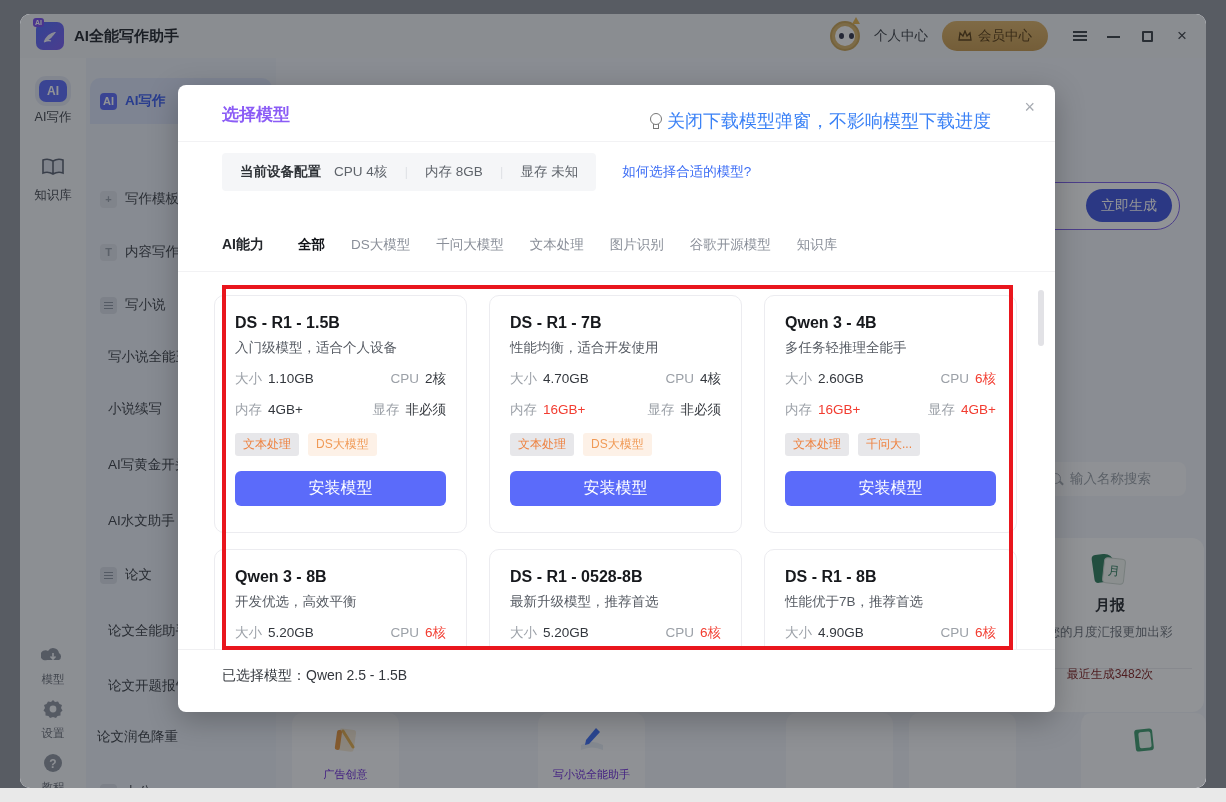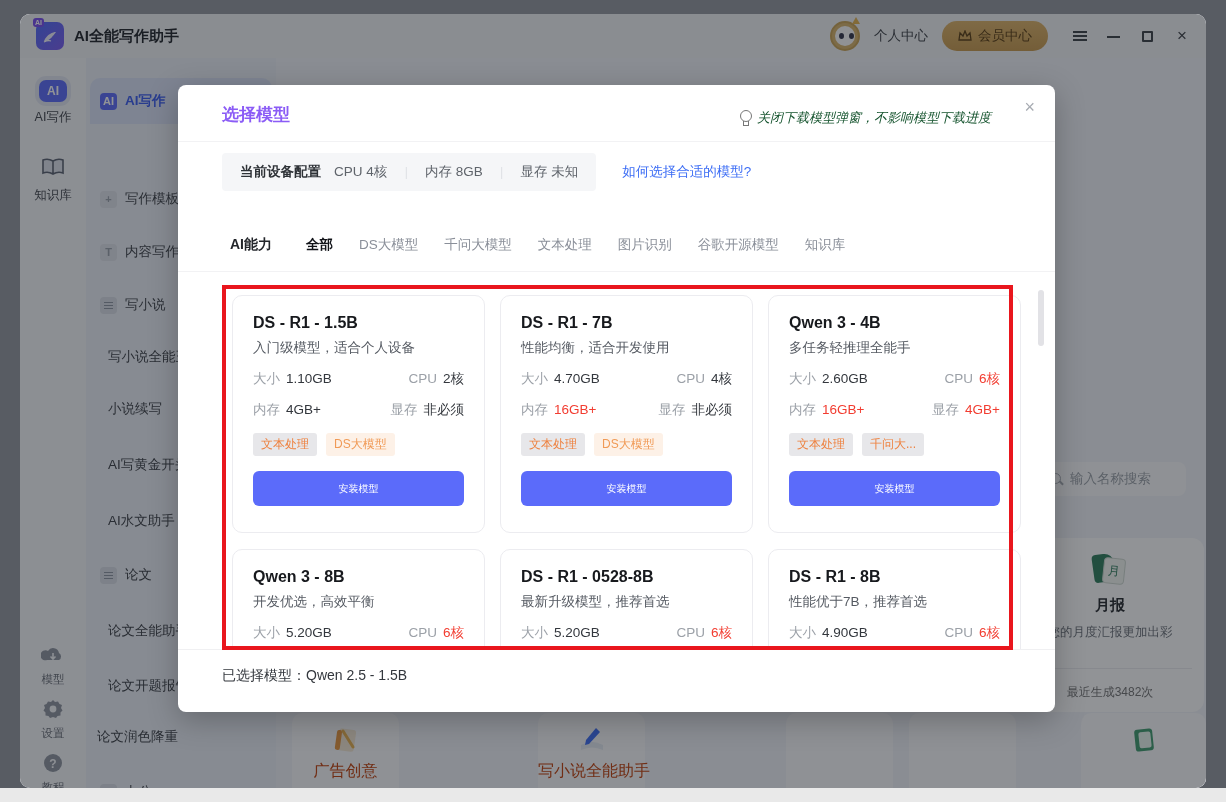--- a/index.html
+++ b/index.html
@@ -74,60 +74,60 @@
   .mag:before { content:""; position:absolute; left:0; top:0; width:9px; height:9px; border:1.6px solid #a8adb5; border-radius:50%; }
   .mag:after { content:""; position:absolute; left:9px; top:9px; width:5px; height:1.6px; background:#a8adb5; transform:rotate(45deg); }
   .monthly { position:absolute; left:740px; top:480px; width:188px; height:174px; background:#fff; border-radius:12px; text-align:center; }
   .cal-ic { width:38px; height:38px; margin:12px auto 0; position:relative; }
   .cal-ic .leaf { position:absolute; left:2px; top:4px; width:22px; height:28px; background:#2e7d5b; border-radius:4px 10px 4px 4px; transform:rotate(-8deg); }
   .cal-ic .pad { position:absolute; left:12px; top:8px; width:22px; height:26px; background:#f3f7f2; border:1.5px solid #cfd8d0; border-radius:4px; transform:rotate(6deg);
                  font-size:12px; color:#2e7d5b; display:flex; align-items:center; justify-content:center; }
   .monthly-title { font-size:15px; font-weight:bold; color:#23262b; margin-top:8px; }
   .monthly-desc { font-size:12.5px; color:#6b7078; margin-top:9px; }
   .monthly-div { position:absolute; left:12px; right:12px; top:130px; height:1px; background:#ececf0; }
-  .monthly-stat { position:absolute; left:0; right:0; top:146px; font-size:12px; color:#737373; }
+  .monthly-stat { position:absolute; left:0; right:0; top:128px; font-size:12px; color:#7f1d1d; }
   .bt-card { position:absolute; top:655px; width:107px; height:90px; background:#fbfbfd; border-radius:10px 10px 0 0; text-align:center; cursor:pointer; }
   .bt-ic { width:34px; height:34px; margin:10px auto 0; }
-  .bt-label { font-size:16px; color:#c2410c; white-space:nowrap; }
+  .bt-label { font-size:11px; color:#6d28d9; margin-top:6px; white-space:nowrap; }
 
   
   .dim { position:absolute; left:0; top:0; right:0; bottom:0; background:rgba(22,25,32,0.47); z-index:5; }
 
   
   .modal { position:absolute; left:158px; top:71px; width:877px; height:627px; background:#fff; border-radius:8px;
            z-index:10; box-shadow:0 8px 30px rgba(0,0,0,.25); }
   .m-title { position:absolute; left:44px; top:18px; font-size:17px; font-weight:bold; color:#8b5cf6; }
-  .m-tip { position:absolute; right:64px; top:24px; display:flex; align-items:center; gap:6px; font-size:13px; color:#14532d;font-style:italic; }
+  .m-tip { position:absolute; right:64px; top:24px; display:flex; align-items:center; gap:6px; font-size:18px; color:#3b82f6; }
   .bulb { width:12px; height:16px; position:relative; }
   .bulb:before { content:""; position:absolute; left:1px; top:0; width:10px; height:10px; border:1.4px solid #777; border-radius:50%; }
   .bulb:after { content:""; position:absolute; left:4px; top:11px; width:4px; height:4px; border-left:1.4px solid #777; border-right:1.4px solid #777; border-bottom:1.4px solid #777; }
   .m-close { position:absolute; right:20px; top:12px; font-size:18px; color:#a7abb2; cursor:pointer; line-height:20px; }
   .m-div1 { position:absolute; left:0; right:0; top:56px; height:1px; background:#f2f2f4; }
   .device-row { position:absolute; left:44px; right:44px; top:68px; height:38px; display:flex; align-items:center; gap:26px; }
   .device-box { display:flex; align-items:center; gap:13px; background:#f5f6f8; border-radius:4px; height:38px; padding:0 18px; font-size:13.5px; }
   .dev-label { color:#2e3237; font-weight:bold; }
   .dev-item { color:#5f646b; } .dev-sep { color:#d7dade; font-size:12px; }
   .help-link { color:#3c6df5; font-size:13.5px; cursor:pointer; }
-  .filter-row { position:absolute; left:52px; top:142px; height:36px; display:flex; align-items:center; }
+  .filter-row { position:absolute; left:44px; top:142px; height:36px; display:flex; align-items:center; }
   .f-label { font-size:14px; font-weight:bold; color:#23262b; margin-right:34px; }
   .f-tab { font-size:13.5px; color:#8a8f99; margin-right:26px; cursor:pointer; }
   .f-tab.active { color:#111318; font-weight:bold; }
   .m-div2 { position:absolute; left:0; right:0; top:186px; height:1px; background:#f2f2f4; }
   .viewport { position:absolute; left:0; top:196px; width:877px; height:369px; overflow:hidden; border-bottom:1px solid #f0f0f2; }
-  .grid { position:absolute; left:54px; top:14px; display:grid; grid-template-columns:repeat(3,253px); gap:16px 15px; }
+  .grid { position:absolute; left:36px; top:14px; display:grid; grid-template-columns:repeat(3,253px); gap:16px 22px; }
   .card { width:253px; height:238px; background:#fff; border:1px solid #ececf0; border-radius:10px; padding:18px 20px; cursor:pointer; }
   .c-name { font-size:16px; font-weight:bold; color:#17191d; }
   .c-desc { font-size:13.5px; color:#555a62; margin-top:7px; }
   .spec-row { display:flex; justify-content:space-between; margin-top:13px; font-size:13.5px; }
   .sl { color:#9ca1a8; margin-right:6px; } .sv { color:#33373d; } .sv.red { color:#f23c30; }
   .tags { display:flex; gap:9px; margin-top:14px; }
   .tag { font-size:12px; padding:3px 8px; border-radius:3px; white-space:nowrap; }
   .tag.gray { background:#e7e7ea; color:#ee813f; }
   .tag.cream { background:#fdf1e7; color:#f09a56; }
-  .install { display:block; width:100%; height:35px; margin-top:15px; background:#5b6bfa; color:#fff; font-size:10px;
+  .install { display:block; width:100%; height:35px; margin-top:15px; background:#5b6bfa; color:#fff; font-size:16px;
              border:none; border-radius:6px; cursor:pointer; }
   .hl-rect { position:absolute; left:44px; top:200px; width:791px; height:365px; border:4px solid #e9161d; z-index:12; pointer-events:none; }
   .scroll-thumb { position:absolute; left:860px; top:205px; width:6px; height:56px; background:#e2e2e6; border-radius:3px; cursor:pointer; }
   .m-footer { position:absolute; left:44px; top:582px; font-size:14px; color:#33373d; }
 </style>
 </head>
 <body>
 
 <div class="stage">
   <div class="desktop-strip"></div>
@@ -261,20 +261,23 @@
       </div>
       <div class="nav-row" style="top:721px;">
         <span class="doc-ic"></span>
         <span>办公</span>
         <span class="chev"></span>
       </div>
 
     </div>
 
     <div class="main">
+      <div class="gen-wrap">
+        <button class="gen-btn">立即生成</button>
+      </div>
       <div class="search-box">
         <span class="mag"></span>
         <span>输入名称搜索</span>
       </div>
       <div class="monthly">
         <div class="cal-ic">
           <span class="leaf"></span>
           <span class="pad">月</span>
         </div>
         <div class="monthly-title">月报</div>

